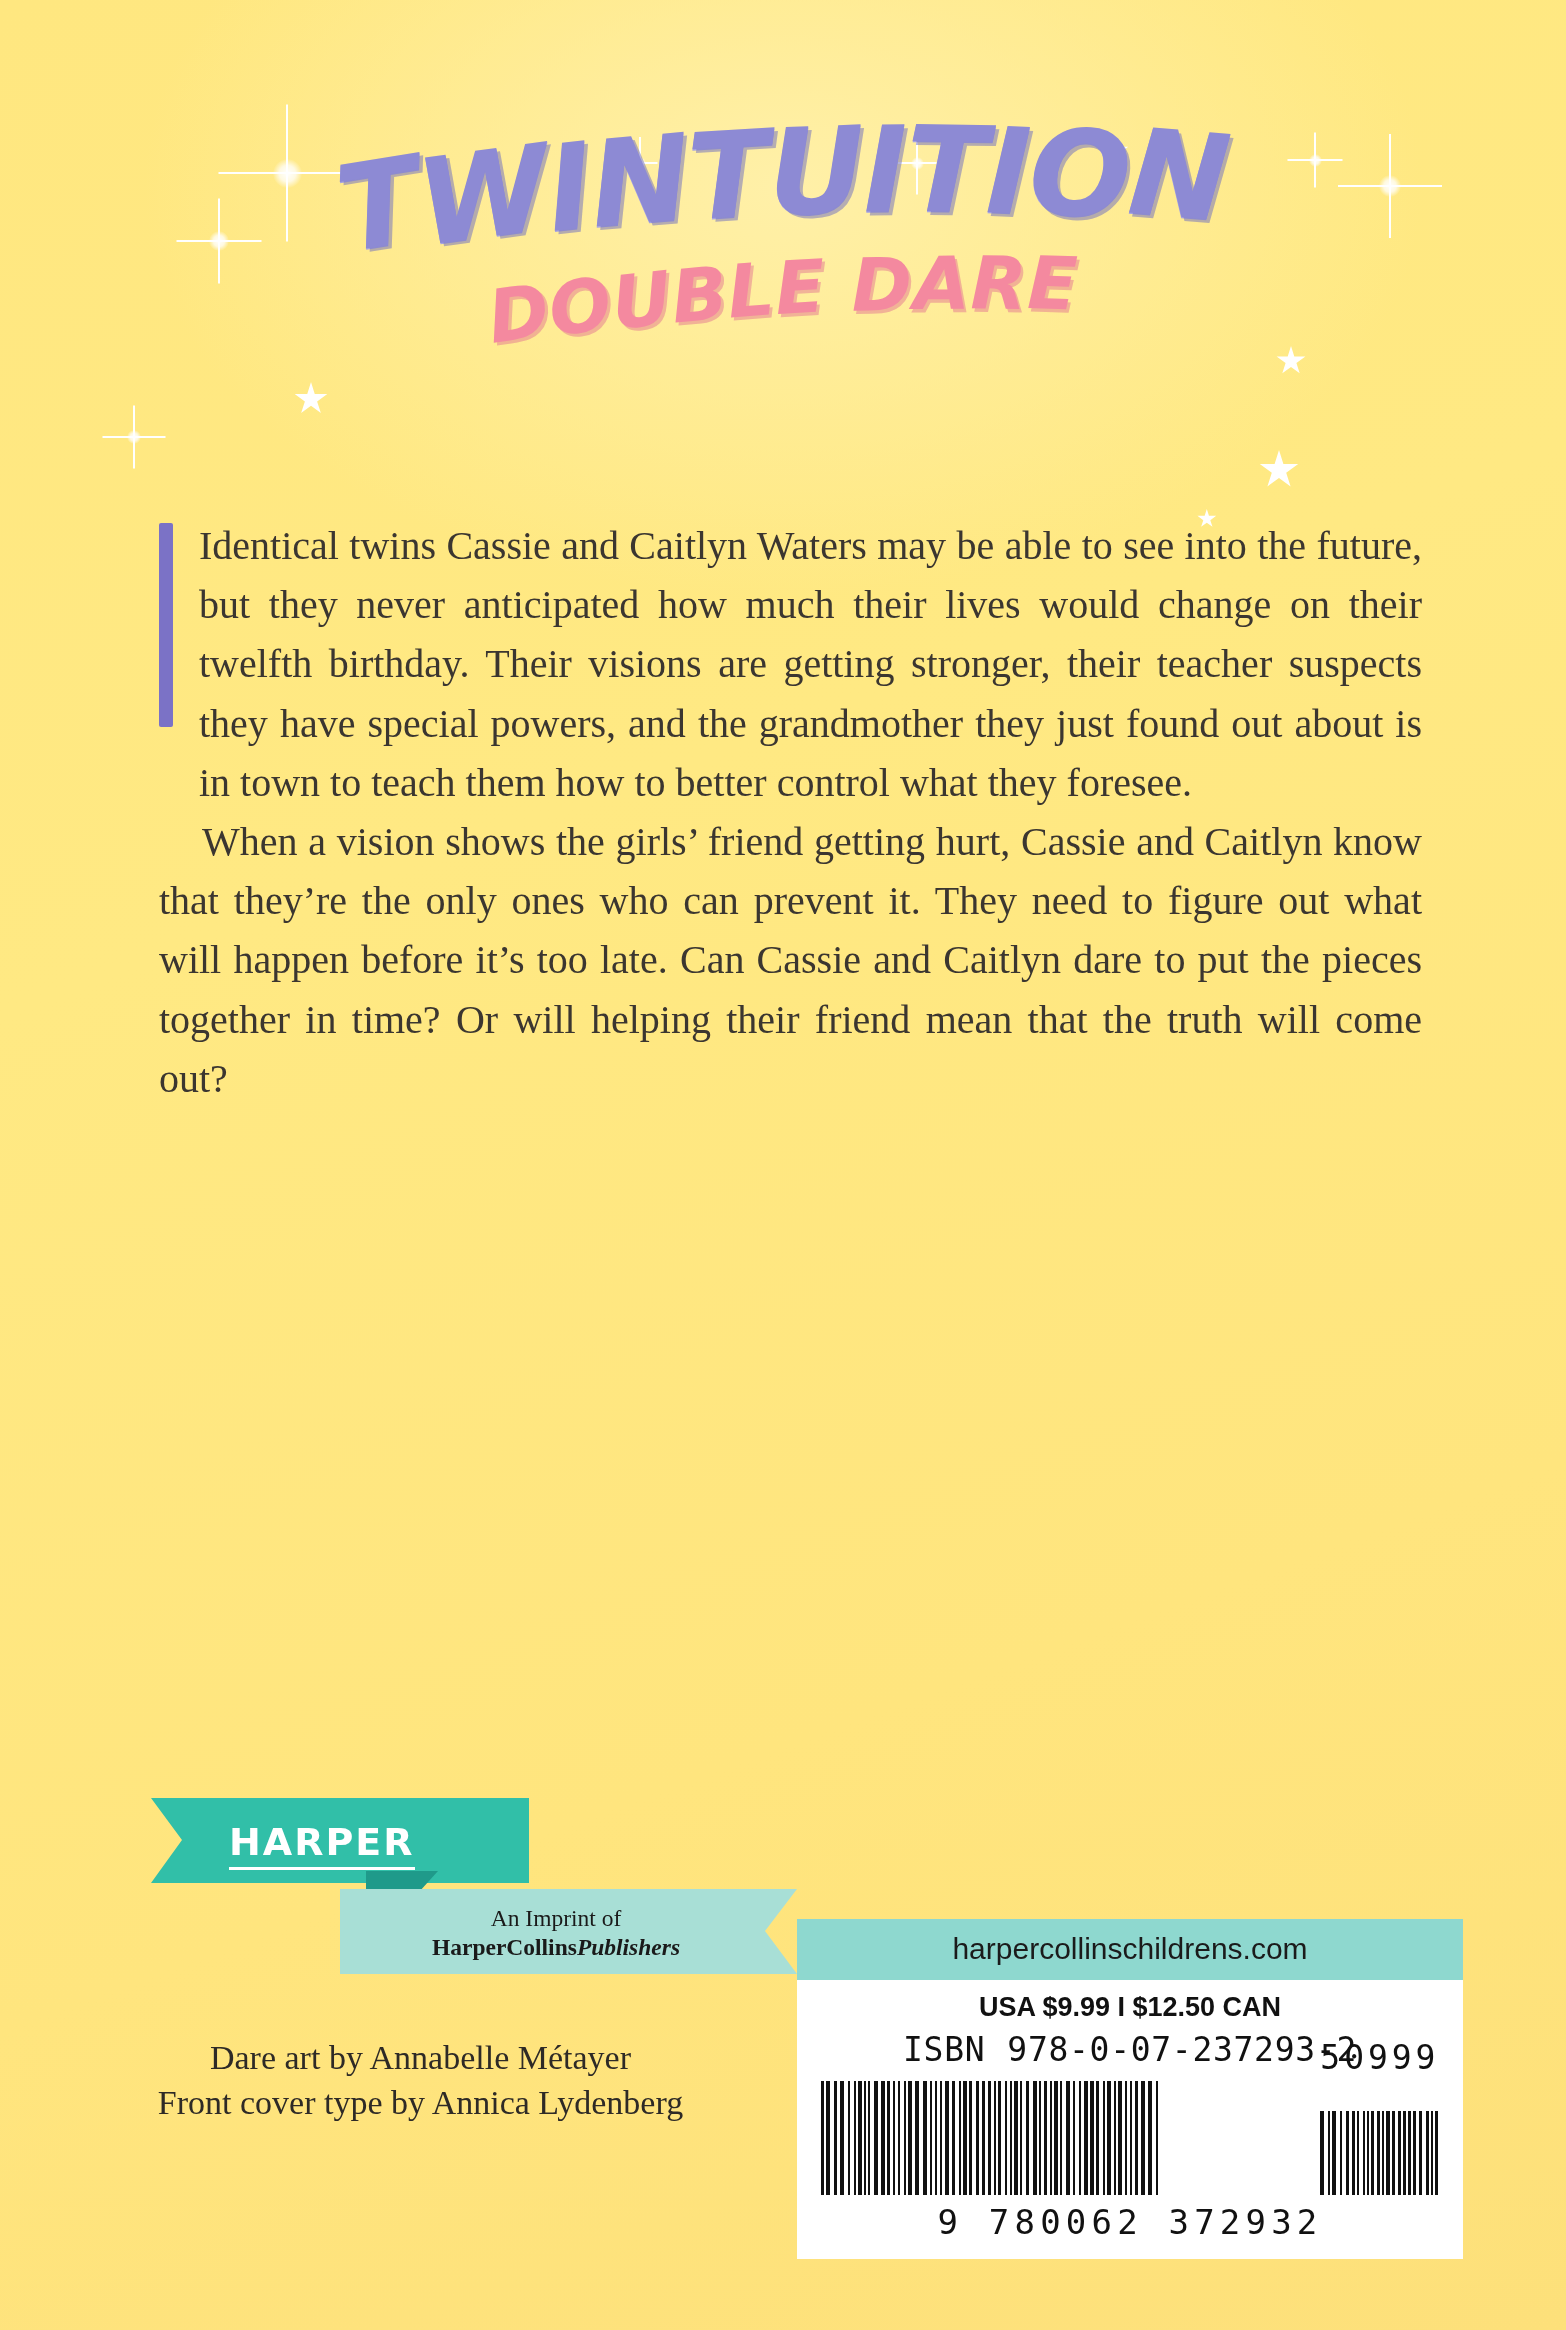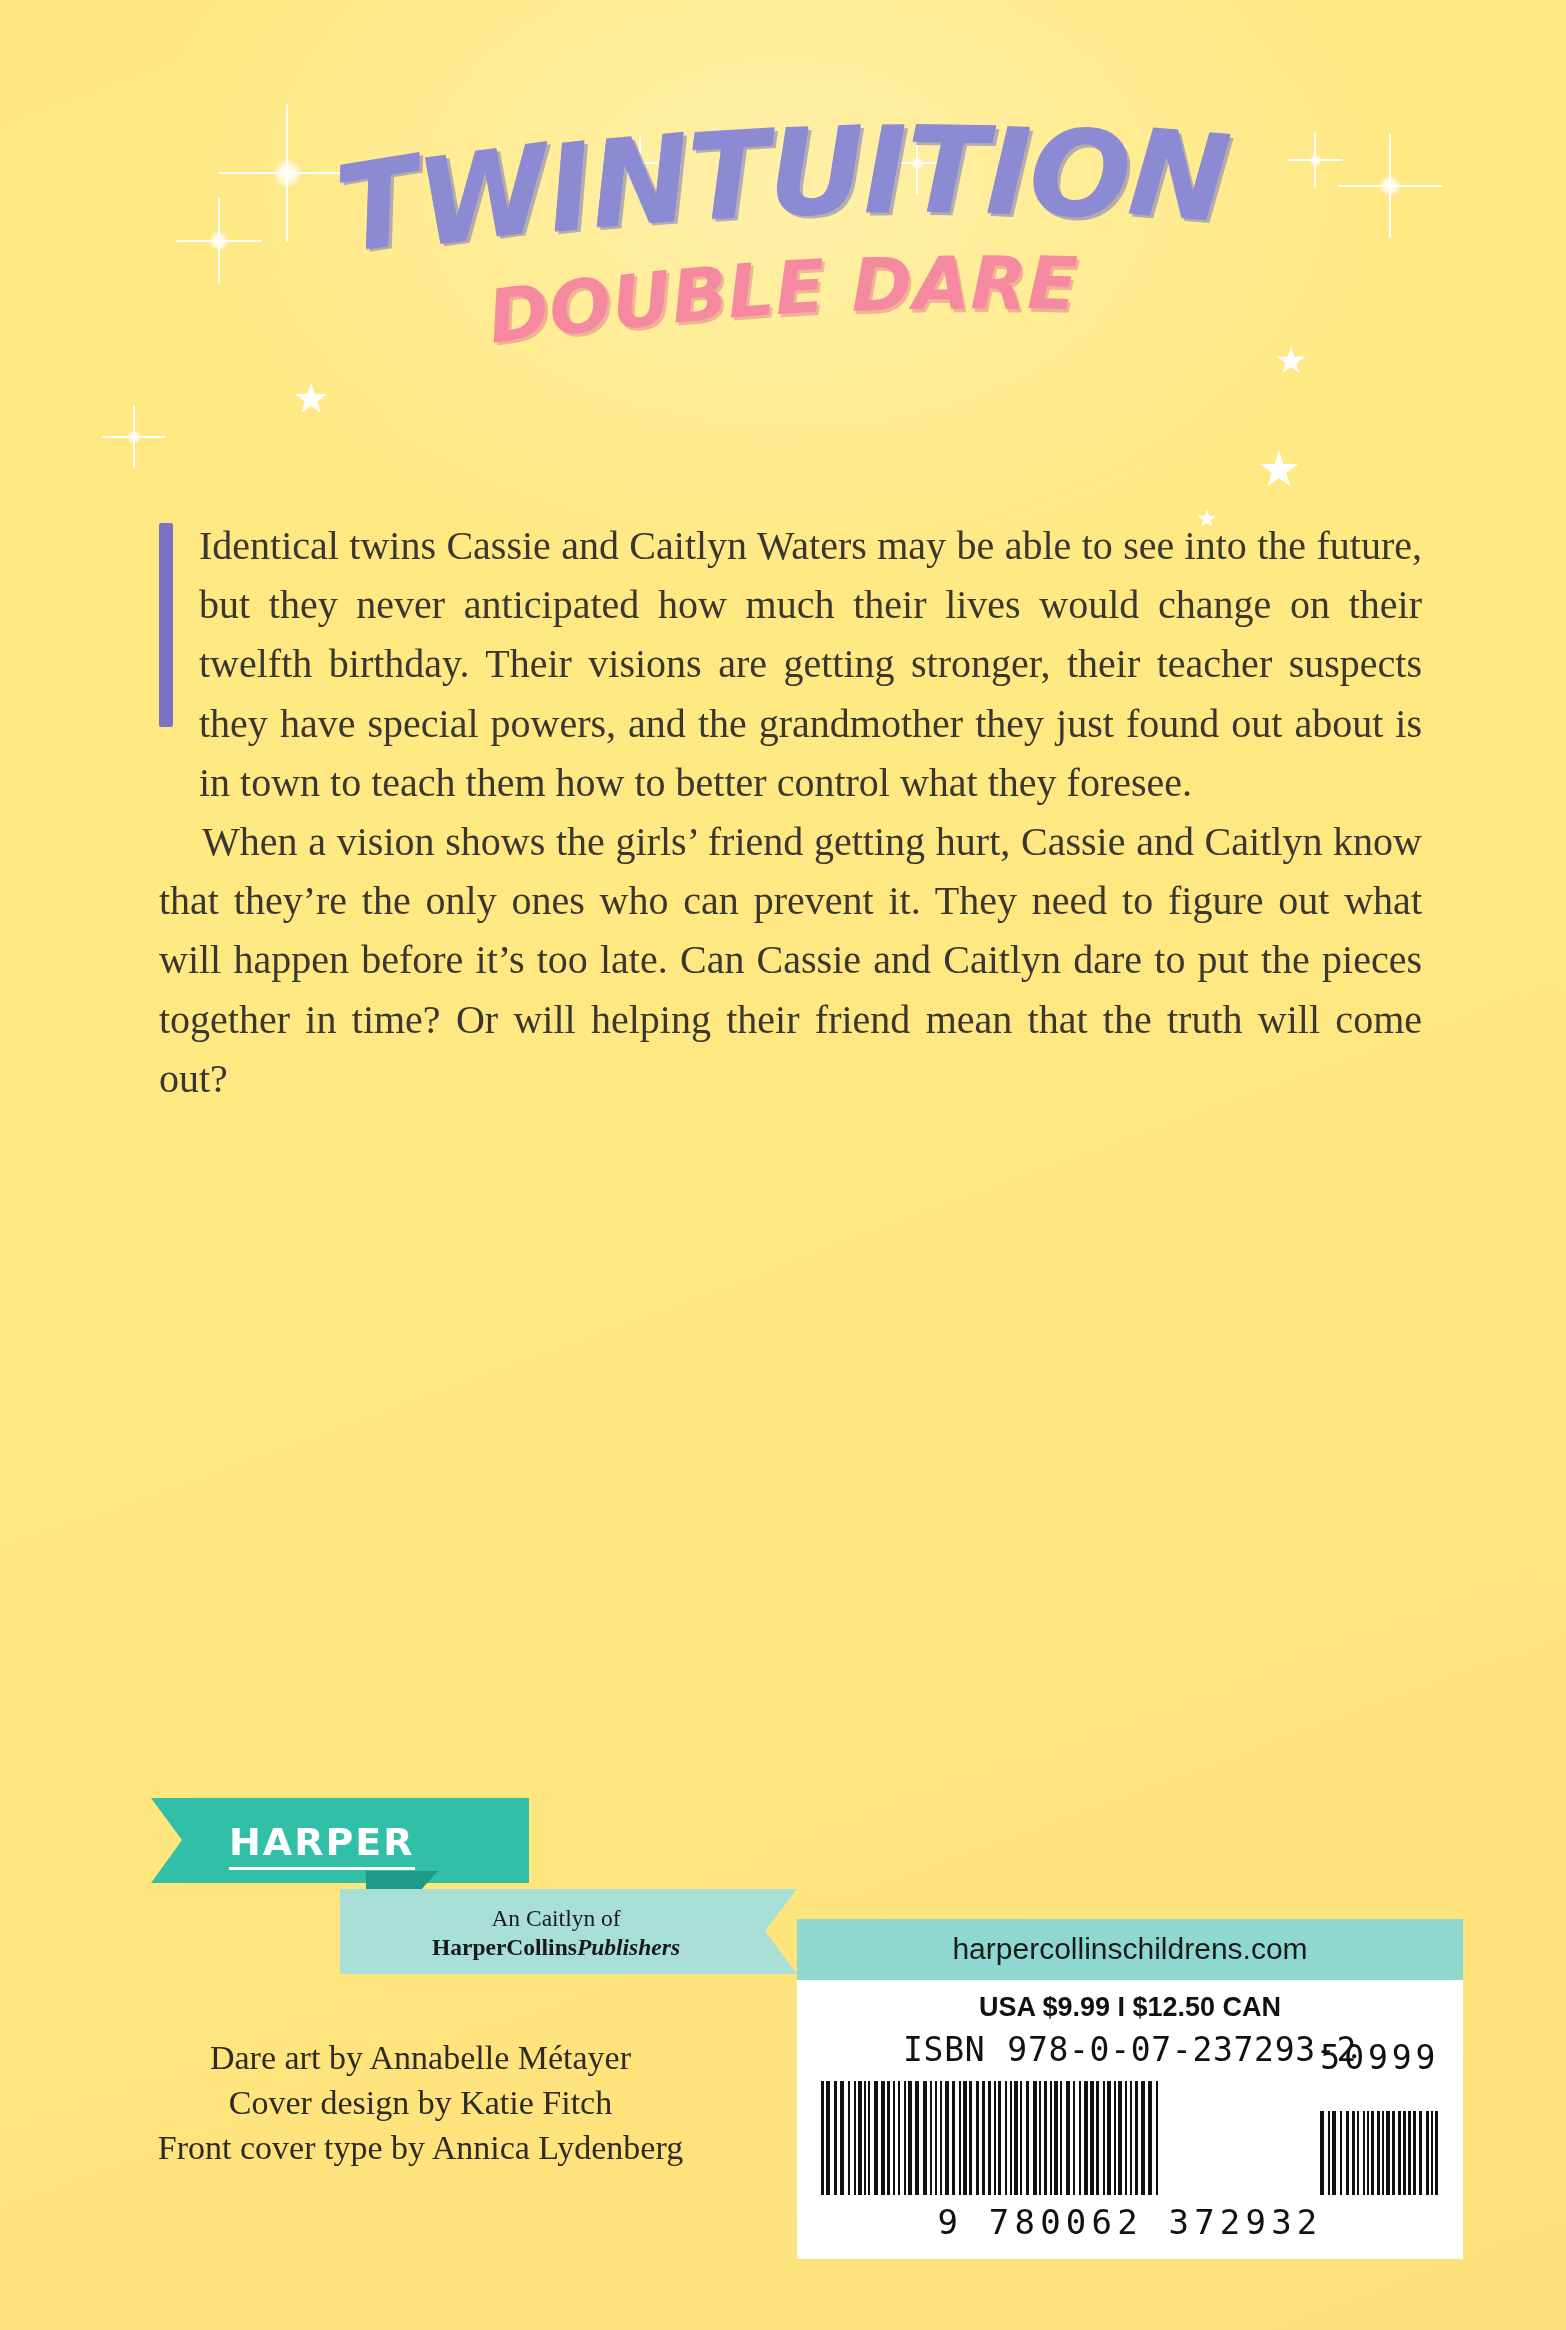--- a/index.html
+++ b/index.html
@@ -350,28 +350,27 @@
     </p>
     <p>When a vision shows the girls’ friend getting hurt, Cassie and Caitlyn know that they’re the only ones who can prevent it. They need to figure out what will happen before it’s too late. Can Cassie and Caitlyn dare to put the pieces together in time? Or will helping their friend mean that the truth will come out?</p>
   </div>
 
   <div class="harper">
     <div class="ribbon-top"></div>
     <div class="ribbon-top-fold"></div>
     <div class="ribbon-top-label">HARPER</div>
     <div class="ribbon-bottom"></div>
     <div class="imprint">
-      <span>An Caitlyn of</span><br>
+      <span>An Imprint of</span><br>
       <b>HarperCollins</b><b><i>Publishers</i></b>
     </div>
   </div>
 
   <div class="credits">
     <div>Dare art by Annabelle Métayer</div>
-    <div>Cover design by Katie Fitch</div>
     <div>Front cover type by Annica Lydenberg</div>
   </div>
 
   <div class="barcode-block">
     <div class="bc-url">harpercollinschildrens.com</div>
     <div class="bc-price">USA $9.99 I $12.50 CAN</div>
     <div class="bc-isbn">
       <span class="lbl">ISBN</span><span>978-0-07-237293-2</span>
     </div>
     <div class="bars-row">

